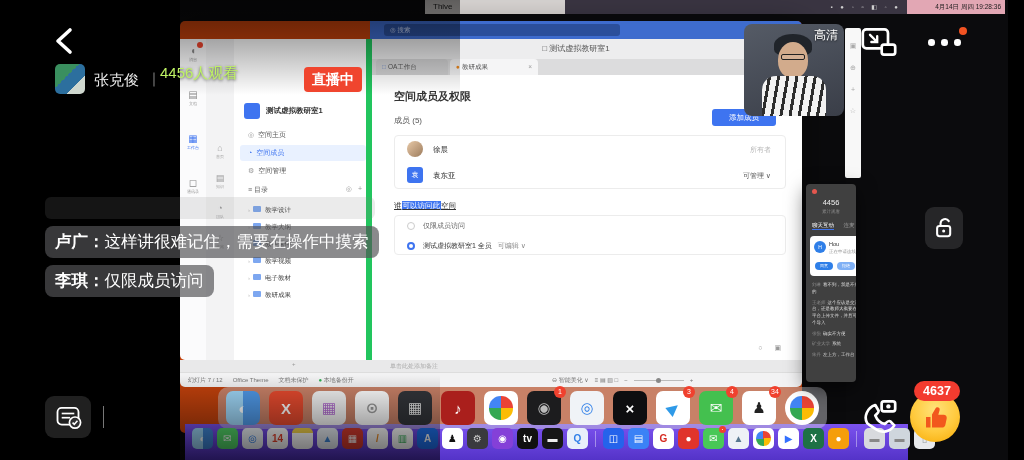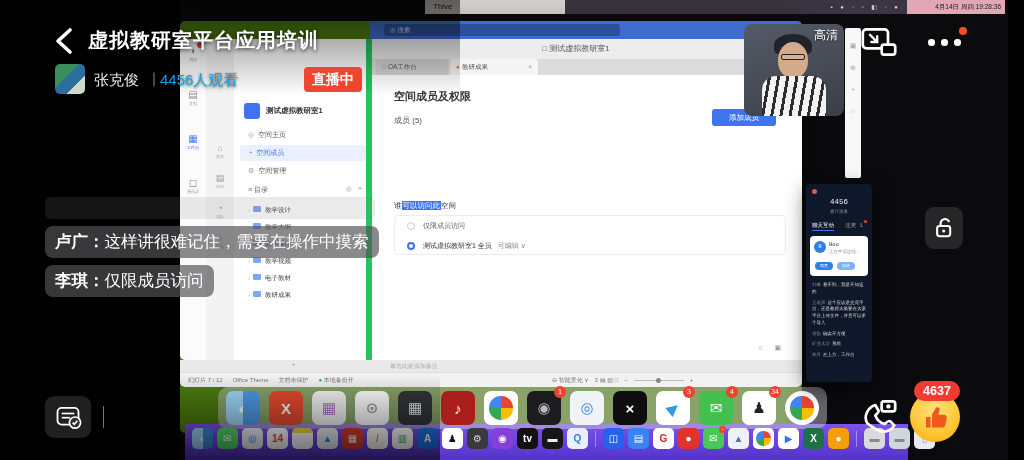--- a/index.html
+++ b/index.html
@@ -8,21 +8,21 @@
   #stage { position:relative; width:1024px; height:460px; background:#000; overflow:hidden; }
 
   
   #screen { left:180px; top:0; width:828px; height:460px; background:#0b0b0d; position:absolute; }
   .mb-seg { position:absolute; top:0; height:14px; }
   #mb-light { left:245px; width:140px; background:#d8d4d2; color:#222; font-size:8px; line-height:14px; padding-left:8px; }
   #mb-dark { left:385px; width:342px; background:#3a3542; color:#cfcfcf; font-size:6px; line-height:14px; text-align:right; padding-right:6px; letter-spacing:3px; }
   #mb-pink { left:727px; width:98px; background:#e2a7b4; color:#1a1a1a; font-size:6.5px; line-height:14px; text-align:right; padding-right:4px; }
 
   
-  #wps { position:absolute; left:0px; top:21px; width:622px; height:412px; background:#4d7c0f;
+  #wps { position:absolute; left:0px; top:21px; width:622px; height:412px; background:#c2410c;
     border-radius:5px; box-shadow:0 10px 36px rgba(0,0,0,.55); }
   #dt-topbar { position:absolute; left:190px; top:0; width:432px; height:18px; background:#3e6cce; border-top-right-radius:5px; }
   #dt-search { position:absolute; left:14px; top:3px; width:236px; height:12px; background:rgba(10,25,60,.35);
     border-radius:3px; color:#c9d6f4; font-size:6.5px; line-height:12px; padding-left:6px; }
   #dt-titlerow { position:absolute; left:190px; top:18px; width:432px; height:20px; background:#ededee; }
   #dt-doc-title { position:absolute; left:96px; top:0; width:220px; text-align:center; font-size:8px; color:#555; line-height:20px; }
   #dt-title-icons { position:absolute; right:10px; top:0; font-size:8px; color:#999; line-height:20px; letter-spacing:4px; }
   #dt-tabrow { position:absolute; left:190px; top:38px; width:432px; height:16px; background:#dcdcdd; }
   .dtab { position:absolute; top:0; height:16px; font-size:6.5px; color:#555; line-height:16px; padding:0 6px;
     border-top-left-radius:4px; border-top-right-radius:4px; white-space:nowrap; }
@@ -69,21 +69,21 @@
   #add-member-btn { position:absolute; left:340px; top:34px; width:64px; height:17px; background:#3e74f0; color:#fff;
     font-size:7.5px; text-align:center; line-height:17px; border-radius:3px; }
   #member-card { position:absolute; left:22px; top:60px; width:392px; height:54px; border:1px solid #ececec; border-radius:4px; background:#fff; }
   .mem-row { position:relative; height:26px; }
   .mem-avatar { position:absolute; left:12px; top:5px; width:16px; height:16px; border-radius:50%;
     background:linear-gradient(135deg,#e8c9a8,#9c7b5c); }
   .mem-avatar.sq { border-radius:3px; background:#3e74f0; color:#fff; font-size:7px; text-align:center; line-height:16px; }
   .mem-name { position:absolute; left:38px; top:9px; font-size:7.5px; color:#333; }
   .mem-role { position:absolute; right:14px; top:9px; font-size:7px; color:#b8b8b8; }
   .mem-role.dk { color:#555; }
-  #access-line { position:absolute; left:22px; top:126px; font-size:7.5px; color:#333; }
+  #access-line { position:absolute; left:22px; top:126px; font-size:7.5px; color:#333;text-decoration:underline; }
   #access-line .hl { background:#3e74f0; color:#fff; padding:0 1px; }
   #access-card { position:absolute; left:22px; top:140px; width:392px; height:40px; border:1px solid #ececec; border-radius:4px; }
   .opt-row { position:relative; height:20px; line-height:20px; padding-left:28px; font-size:7px; color:#666; white-space:nowrap; }
   .radio { position:absolute; left:12px; top:6px; width:8px; height:8px; border:1px solid #ccc; border-radius:50%; background:#fff; }
   .opt-row.sel .radio { border:2px solid #3e74f0; }
   .opt-row.sel { color:#333; }
   .opt-extra { color:#888; margin-left:6px; }
   #canvas-tools { position:absolute; right:16px; bottom:8px; font-size:7px; color:#999; letter-spacing:5px; }
 
   
@@ -128,22 +128,22 @@
   #cam-body { position:absolute; left:18px; top:52px; width:64px; height:40px; border-radius:14px 14px 0 0;
     background:repeating-linear-gradient(100deg,#f2f2f2 0 6px,#2d2d2d 6px 9px); }
   #cam-glasses { position:absolute; left:37px; top:30px; width:24px; height:6px; border:1px solid #222; border-radius:2px; background:rgba(255,255,255,.08); }
   #hd-label { position:absolute; right:6px; top:3px; color:#fff; font-size:12px; text-shadow:0 1px 2px rgba(0,0,0,.7); }
 
   
   #side-sliver { position:absolute; left:845px; top:28px; width:16px; height:150px; background:#f8f8f8; border-radius:2px; }
   #side-sliver div { text-align:center; font-size:7px; color:#aaa; margin-top:14px; }
 
   
-  #console { position:absolute; left:806px; top:184px; width:66px; height:198px; background:#0f172a; border-radius:4px;
-    box-shadow:0 6px 20px rgba(0,0,0,.6); overflow:hidden;font-family:Liberation Mono, monospace; }
+  #console { position:absolute; left:806px; top:184px; width:50px; height:198px; background:#404040; border-radius:4px;
+    box-shadow:0 6px 20px rgba(0,0,0,.6); overflow:hidden; }
   #console .tl-dot { position:absolute; left:6px; top:5px; width:5px; height:5px; border-radius:50%; background:#e4574e; }
   #console-count { position:absolute; left:0; top:14px; width:100%; text-align:center; font-size:7.5px; color:#eee; }
   #console-count-label { position:absolute; left:0; top:25px; width:100%; text-align:center; font-size:4.5px; color:#8a8a8a; }
   #console-tabs { position:absolute; left:6px; top:38px; width:56px; font-size:5.5px; color:#999; }
   #console-tab-active { color:#fff; border-bottom:1px solid #3e74f0; padding-bottom:1px; }
   #console-tab-other { margin-left:8px; position:relative; }
   #console-tab-other i { position:absolute; right:-4px; top:-2px; width:3px; height:3px; background:#f0412e; border-radius:50%; }
   #req-card { position:absolute; left:4px; top:52px; width:58px; height:40px; background:#fff; border-radius:4px; }
   #req-avatar { position:absolute; left:4px; top:5px; width:12px; height:12px; border-radius:50%; background:#2f7fe8;
     color:#fff; font-size:5px; text-align:center; line-height:12px; }
@@ -161,21 +161,21 @@
     background:linear-gradient(180deg,rgba(0,0,0,.55),rgba(0,0,0,0)); pointer-events:none; }
   #scrim-bottom { position:absolute; left:0; bottom:0; width:440px; height:85px;
     background:linear-gradient(0deg,rgba(0,0,0,.6),rgba(0,0,0,0)); pointer-events:none; }
   #back-btn { position:absolute; left:52px; top:26px; width:26px; height:30px; }
   #live-title { position:absolute; left:88px; top:27px; font-size:20px; font-weight:bold; color:#fff;
     text-shadow:0 1px 4px rgba(0,0,0,.8); letter-spacing:1px; }
   #streamer-avatar { position:absolute; left:55px; top:64px; width:30px; height:30px; border-radius:5px;
     background:linear-gradient(135deg,#3a8f5f 0 40%,#2c6f9e 40% 70%,#cfd8cf 70%); }
   #streamer-name { position:absolute; left:94px; top:71px; font-size:15px; color:#f0f0f0; text-shadow:0 1px 3px rgba(0,0,0,.7); }
   #viewer-divider { position:absolute; left:147px; top:70px; font-size:14px; color:#999; }
-  #viewer-count { position:absolute; left:160px; top:71px; font-size:15px; color:#0ea5e9; text-shadow:0 1px 3px rgba(0,0,0,.7); }
+  #viewer-count { position:absolute; left:160px; top:64px; font-size:15px; color:#bef264; text-shadow:0 1px 3px rgba(0,0,0,.7); }
   #live-badge { position:absolute; left:256px; top:67px; width:58px; height:25px; background:#f0452e; border-radius:4px;
     color:#fff; font-size:14px; font-weight:bold; text-align:center; line-height:25px;margin-left:48px; }
   #faded-bubble { position:absolute; left:45px; top:197px; width:330px; height:22px; border-radius:6px;
     background:rgba(130,130,130,.16); }
   #chat-list { position:absolute; left:45px; top:226px; width:348px; }
   .bubble { display:table; max-width:340px; background:rgba(82,82,85,.68); border-radius:8px; padding:5px 10px;
     margin-bottom:7px; font-size:16.5px; line-height:1.32; color:#fff; font-weight:500; }
   .bubble .cname { font-weight:bold; }
   #input-bar { position:absolute; left:45px; top:394px; height:46px; display:flex; align-items:center; }
   #comment-icon-box { width:46px; height:42px; border-radius:9px; background:rgba(70,70,72,.45);
@@ -275,20 +275,32 @@
             <div class="folder-row"><span class="chev">›</span><span class="fsq"></span><span>教学视频</span></div>
             <div class="folder-row"><span class="chev">›</span><span class="fsq"></span><span>电子教材</span></div>
             <div class="folder-row"><span class="chev">›</span><span class="fsq"></span><span>教研成果</span></div>
           </div>
       </div>
 
       <div id="mainarea">
         <div id="panel-title">空间成员及权限</div>
         <div id="members-label">成员 (5)</div>
         <div id="add-member-btn">添加成员</div>
+        <div id="member-card">
+            <div class="mem-row">
+              <div class="mem-avatar"></div>
+              <div class="mem-name">徐晨</div>
+              <div class="mem-role">所有者</div>
+            </div>
+            <div class="mem-row">
+              <div class="mem-avatar sq">袁</div>
+              <div class="mem-name">袁东亚</div>
+              <div class="mem-role dk">可管理 ∨</div>
+            </div>
+          </div>
         <div id="access-line"><span>谁</span><span class="hl">可以访问此</span><span>空间</span></div>
         <div id="access-card">
             <div class="opt-row"><span class="radio"></span><span>仅限成员访问</span></div>
             <div class="opt-row sel"><span class="radio"></span><span>测试虚拟教研室1 全员</span><span class="opt-extra">可编辑 ∨</span></div>
           </div>
         <div id="canvas-tools">○ ▣</div>
       </div>
 
       <div id="notes-strip">
         <span id="notes-plus">+</span>
@@ -495,21 +507,20 @@
   </div>
 
   <div id="scrim-top"></div>
   <div id="scrim-bottom"></div>
 
   <div id="back-btn">
     <svg width="26" height="30" viewBox="0 0 26 30">
         <polyline points="18,4 6,15 18,26" fill="none" stroke="#fff" stroke-width="3.6" stroke-linecap="round" stroke-linejoin="round"></polyline>
       </svg>
   </div>
-  <div id="live-title">虚拟教研室平台应用培训</div>
   <div id="streamer-avatar"></div>
   <div id="streamer-name">张克俊</div>
   <div id="viewer-divider">｜</div>
   <div id="viewer-count">4456人观看</div>
   <div id="live-badge">直播中</div>
 
   <div id="faded-bubble"></div>
   <div id="chat-list">
       <div class="bubble">
         <span class="cname">卢广：</span>

